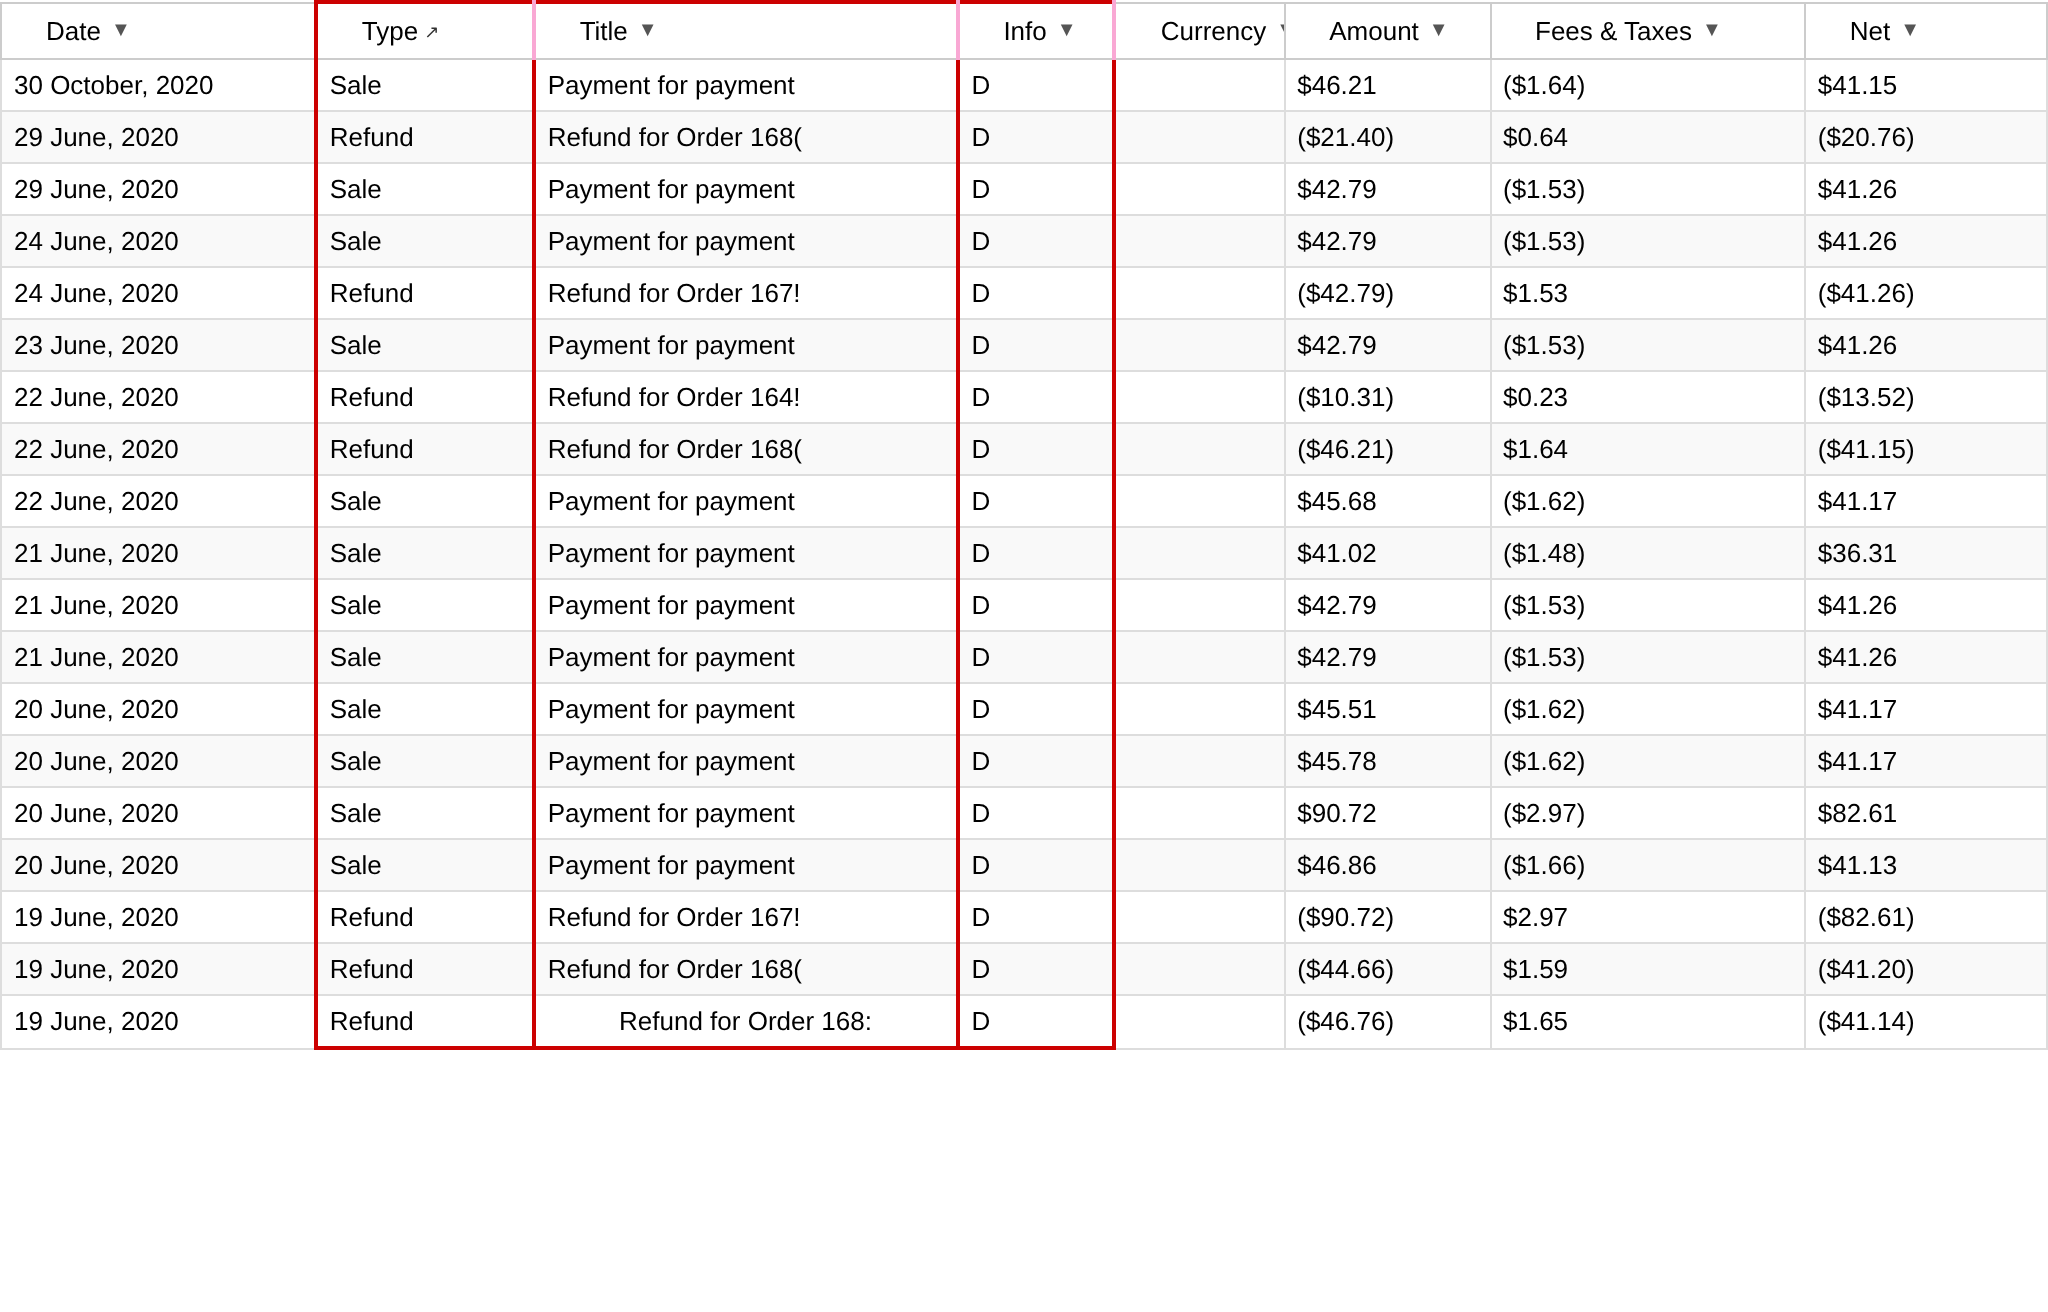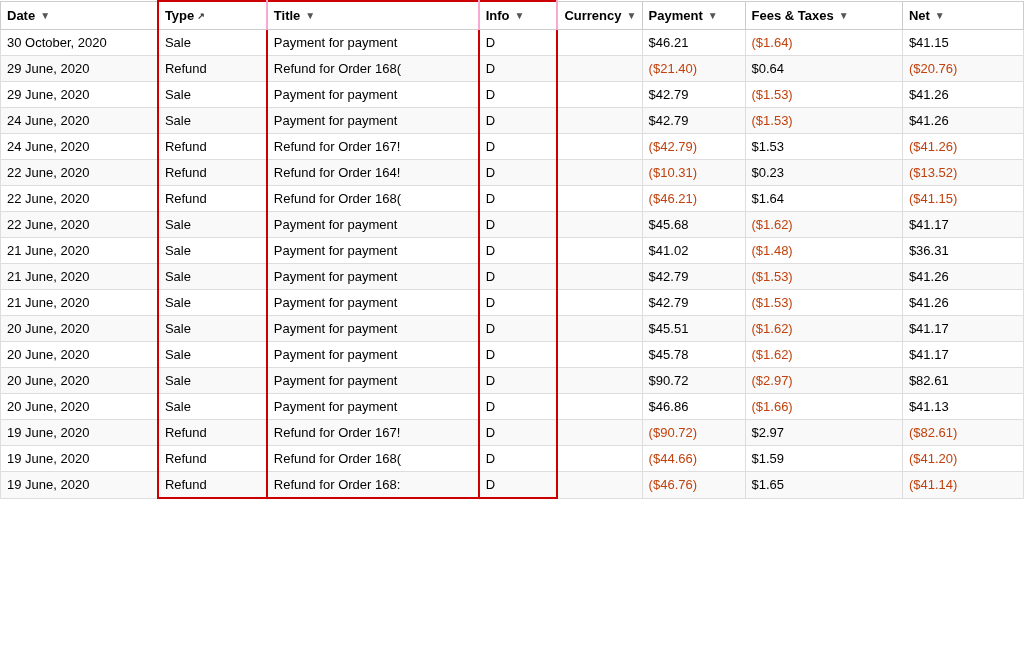--- a/index.html
+++ b/index.html
@@ -18,22 +18,22 @@
     table {
       border-collapse: collapse;
       width: 100%;
       table-layout: fixed;
     }
     thead tr {
       background: #fff;
     }
     th {
       border: 1px solid #ccc;
-      padding: 6px 6px;
-      font-weight: bold;
+      padding: 6px 22px;
+      font-weight: normal;
       text-align: left;
       white-space: nowrap;
       overflow: hidden;
       background: #fff;
       position: relative;
     }
     th.red-border {
       border-left: 2px solid #cc0000;
       border-right: 2px solid #f9a8d4;
       border-top: 2px solid #cc0000;
@@ -50,21 +50,21 @@
     }
     tr:last-child td.red-border {
       border-bottom: 2px solid #cc0000;
     }
     tbody tr:nth-child(odd) {
       background: #ffffff;
     }
     tbody tr:nth-child(even) {
       background: #f9f9f9;
     }
-    .red { color: #c2410c; }
+    .red { color: #000000; }
     .black { color: #000; }
     .filter-icon {
       display: inline-block;
       font-size: 10px;
       color: #555;
       margin-left: 2px;
     }
     .col-date { width: 130px; }
     .col-type { width: 90px; }
     .col-title { width: 175px; }
@@ -126,21 +126,21 @@
             </div>
           </th>
           <th>
             <div class="header-cell">
               <span>Currency</span>
               <span class="filter-icon">▼</span>
             </div>
           </th>
           <th>
             <div class="header-cell">
-              <span>Payment</span>
+              <span>Amount</span>
               <span class="filter-icon">▼</span>
             </div>
           </th>
           <th>
             <div class="header-cell">
               <span>Fees &amp; Taxes</span>
               <span class="filter-icon">▼</span>
             </div>
           </th>
           <th>
@@ -196,20 +196,30 @@
           <td class="black">24 June, 2020</td>
           <td class="red-border black">Refund</td>
           <td class="red-border black">Refund for Order 167!</td>
           <td class="red-border black">D</td>
           <td class="black"></td>
           <td class="red">($42.79)</td>
           <td class="black">$1.53</td>
           <td class="red">($41.26)</td>
         </tr>
         <tr>
+          <td class="black">23 June, 2020</td>
+          <td class="red-border black">Sale</td>
+          <td class="red-border black">Payment for payment</td>
+          <td class="red-border black">D</td>
+          <td class="black"></td>
+          <td class="black">$42.79</td>
+          <td class="red">($1.53)</td>
+          <td class="black">$41.26</td>
+        </tr>
+        <tr>
           <td class="black">22 June, 2020</td>
           <td class="red-border black">Refund</td>
           <td class="red-border black">Refund for Order 164!</td>
           <td class="red-border black">D</td>
           <td class="black"></td>
           <td class="red">($10.31)</td>
           <td class="black">$0.23</td>
           <td class="red">($13.52)</td>
         </tr>
         <tr>
@@ -318,21 +328,21 @@
           <td class="red-border black">Refund for Order 168(</td>
           <td class="red-border black">D</td>
           <td class="black"></td>
           <td class="red">($44.66)</td>
           <td class="black">$1.59</td>
           <td class="red">($41.20)</td>
         </tr>
         <tr>
           <td class="black">19 June, 2020</td>
           <td class="red-border black" style="border-bottom: 2px solid rgb(204, 0, 0);">Refund</td>
-          <td class="red-border black" style="border-bottom: 2px solid rgb(204, 0, 0);">Refund for Order 168:</td>
+          <td class="red-border black" style="border-bottom: 2px solid rgb(204, 0, 0); text-align: center;">Refund for Order 168:</td>
           <td class="red-border black" style="border-bottom: 2px solid rgb(204, 0, 0);">D</td>
           <td class="black"></td>
           <td class="red">($46.76)</td>
           <td class="black">$1.65</td>
           <td class="red">($41.14)</td>
         </tr>
       </tbody>
   </table>
 </div>
 

